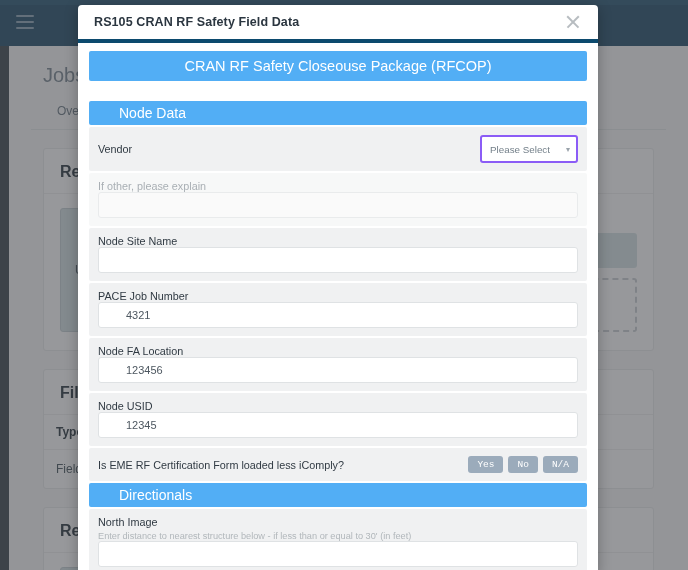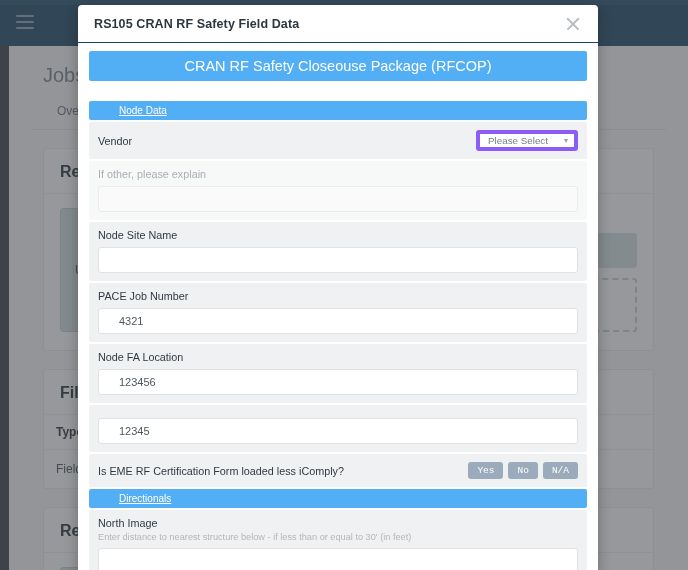--- a/index.html
+++ b/index.html
@@ -103,21 +103,21 @@
     background: #ffffff;
     border-radius: 4px;
     box-shadow: 0 3px 14px rgba(0,0,0,0.28);
     display: flex; flex-direction: column;
     overflow: hidden;
   }
   .modal-header {
     height: 38px; flex: 0 0 38px;
     display: flex; align-items: center;
     padding: 12px 16px;
-    border-bottom: 1px solid #0c4a6e;
+    border-bottom: 4px solid #0c4a6e;
   }
   .modal-title {
     font-size: 12.5px; color: #2b3640; font-weight: bold; flex: 1;
     letter-spacing: .1px;
   }
   .close-x {
     width: 18px; height: 18px; position: relative; opacity: .42;
   }
   .close-x::before, .close-x::after {
     content:""; position:absolute; left:1px; top:8px; width:16px; height:1.6px;
@@ -131,48 +131,47 @@
     background:#ffffff;
   }
 
   .banner {
     background:#52aef5; color:#ffffff; text-align:center;
     font-size:14.5px; padding:7px 8px; border-radius:2px;
     margin-bottom: 20px;
   }
   .section-head {
     background:#52aef5; color:#ffffff;
-    font-size:10px; padding:4px 8px 4px 30px; border-radius:2px;
+    font-size:14px; padding:4px 8px 4px 30px; border-radius:2px;
     margin-bottom: 2px;
-    text-decoration: underline;
   }
 
   .frow {
     background:#f0f1f2; border-radius:2px; margin-bottom:2px;
     padding: 7px 9px 8px 9px;
   }
   .frow.muted { background:#f7f8f8; }
   .frow.inline { display:flex; align-items:center; justify-content:space-between; padding:8px 9px; }
 
   .flabel { font-size:10.8px; color:#303a43; display:block; }
   .flabel.grey { color:#a9afb4; }
   .fhint { font-size:9.2px; color:#b1b7bb; display:block; margin-top:3px; }
 
   .finput {
-    width:100%; margin-top:6px;
+    width:100%; margin-top:0;
     background:#ffffff; border:1px solid #dfe2e4; border-radius:3px;
     height:26px; font-size:11px; color:#4d5760;
-    padding: 0 20px;
+    padding: 0 27px;
     font-family: "Liberation Sans", sans-serif;
   }
   .finput.blank { background:#fafafa; border-color:#e9ebec; }
 
   .fselect {
-    background:#ffffff; border:4px solid #8b5cf6; border-radius:3px;
-    height:21px; font-size:9.8px; color:#74808a;
+    background:#ffffff; border:2px solid #8b5cf6; border-radius:3px;
+    height:28px; font-size:9.8px; color:#74808a;
     padding: 0 6px 0 8px;
     display:flex; align-items:center; gap:16px;
   }
   .caret { font-size:8px; color:#9aa3ab; }
 
   .ynbtns { display:flex; gap:5px; }
   .ynbtn {
     background:#9babbb; color:#ffffff; border:none; border-radius:3px;
     font-size:9.5px; padding:3px 9px; min-width:28px;
     font-family: Liberation Mono, monospace;
@@ -287,20 +286,21 @@
       <span class="flabel">PACE Job Number</span>
       <input class="finput" type="text" value="4321" style="">
     </div>
 
     <div class="frow">
       <span class="flabel">Node FA Location</span>
       <input class="finput" type="text" value="123456" style="">
     </div>
 
     <div class="frow">
+      <span class="flabel">Node USID</span>
       <input class="finput" type="text" value="12345" style="">
     </div>
 
     <div class="frow inline">
       <span class="flabel">Is EME RF Certification Form loaded less iComply?</span>
       <div class="ynbtns">
         <button class="ynbtn">Yes</button>
         <button class="ynbtn">No</button>
         <button class="ynbtn">N/A</button>
       </div>

